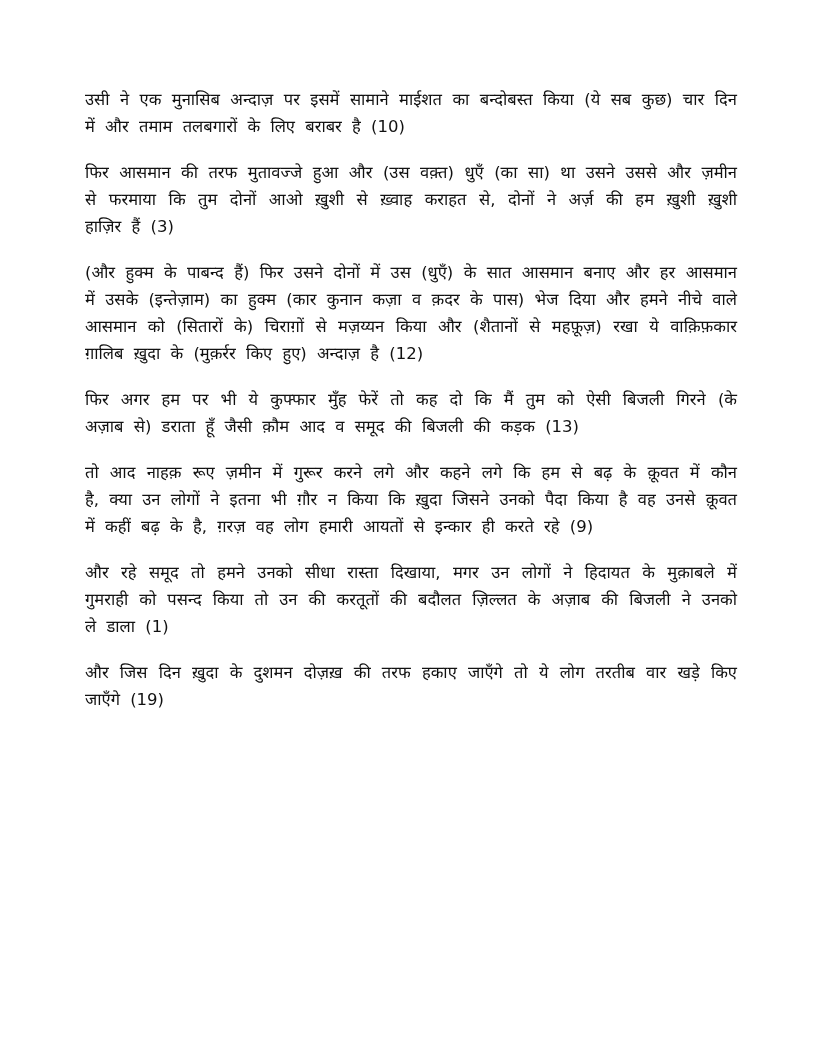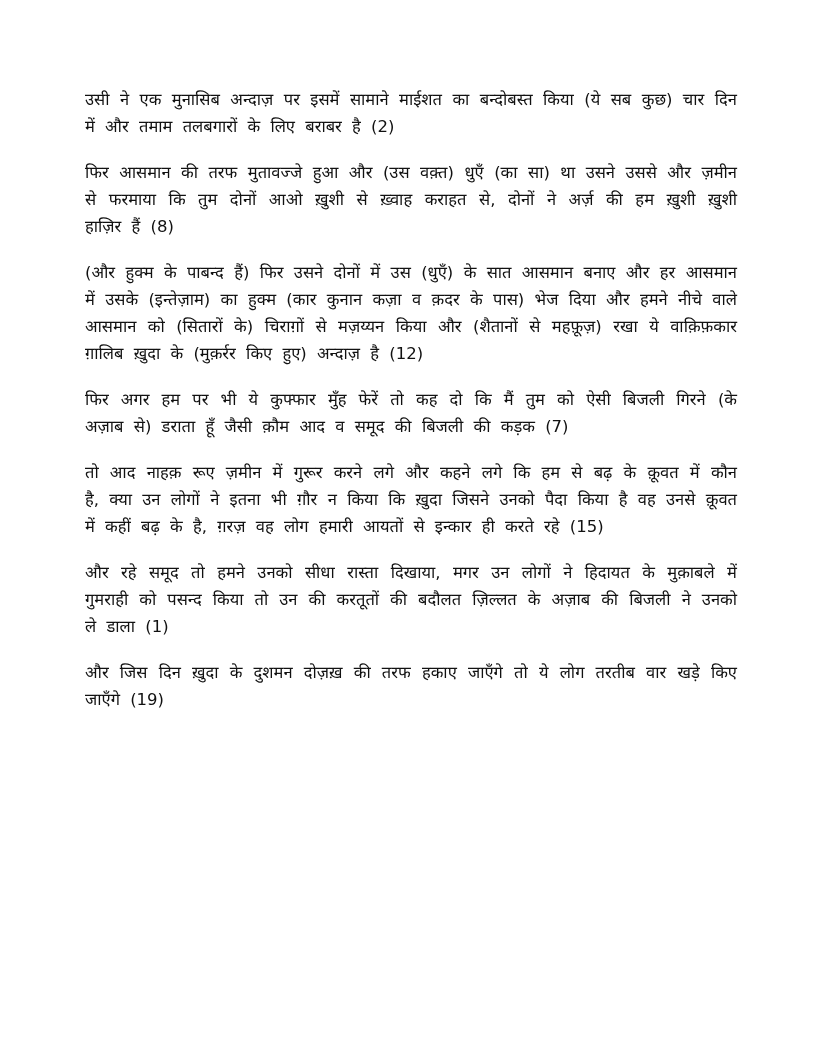--- a/index.html
+++ b/index.html
@@ -30,20 +30,20 @@
     color: #111111;
   }
   .page p:last-child {
     margin-bottom: 16px;
   }
 </style>
 </head>
 <body>
 
 <div class="page">
-  <p>उसी ने एक मुनासिब अन्दाज़ पर इसमें सामाने माईशत का बन्दोबस्त किया (ये सब कुछ) चार दिन में और तमाम तलबगारों के लिए बराबर है (2)</p>
-  <p>फिर आसमान की तरफ मुतावज्जे हुआ और (उस वक़्त) धुएँ (का सा) था उसने उससे और ज़मीन से फरमाया कि तुम दोनों आओ ख़ुशी से ख़्वाह कराहत से, दोनों ने अर्ज़ की हम ख़ुशी ख़ुशी हाज़िर हैं (8)</p>
+  <p>उसी ने एक मुनासिब अन्दाज़ पर इसमें सामाने माईशत का बन्दोबस्त किया (ये सब कुछ) चार दिन में और तमाम तलबगारों के लिए बराबर है (10)</p>
+  <p>फिर आसमान की तरफ मुतावज्जे हुआ और (उस वक़्त) धुएँ (का सा) था उसने उससे और ज़मीन से फरमाया कि तुम दोनों आओ ख़ुशी से ख़्वाह कराहत से, दोनों ने अर्ज़ की हम ख़ुशी ख़ुशी हाज़िर हैं (3)</p>
   <p>(और हुक्म के पाबन्द हैं) फिर उसने दोनों में उस (धुएँ) के सात आसमान बनाए और हर आसमान में उसके (इन्तेज़ाम) का हुक्म (कार कुनान कज़ा व क़दर के पास) भेज दिया और हमने नीचे वाले आसमान को (सितारों के) चिराग़ों से मज़य्यन किया और (शैतानों से महफ़ूज़) रखा ये वाक़िफ़कार ग़ालिब ख़ुदा के (मुक़र्रर किए हुए) अन्दाज़ है (12)</p>
-  <p>फिर अगर हम पर भी ये कुफ्फार मुँह फेरें तो कह दो कि मैं तुम को ऐसी बिजली गिरने (के अज़ाब से) डराता हूँ जैसी क़ौम आद व समूद की बिजली की कड़क (7)</p>
-  <p>तो आद नाहक़ रूए ज़मीन में गुरूर करने लगे और कहने लगे कि हम से बढ़ के क़ूवत में कौन है, क्या उन लोगों ने इतना भी ग़ौर न किया कि ख़ुदा जिसने उनको पैदा किया है वह उनसे क़ूवत में कहीं बढ़ के है, ग़रज़ वह लोग हमारी आयतों से इन्कार ही करते रहे (15)</p>
+  <p>फिर अगर हम पर भी ये कुफ्फार मुँह फेरें तो कह दो कि मैं तुम को ऐसी बिजली गिरने (के अज़ाब से) डराता हूँ जैसी क़ौम आद व समूद की बिजली की कड़क (13)</p>
+  <p>तो आद नाहक़ रूए ज़मीन में गुरूर करने लगे और कहने लगे कि हम से बढ़ के क़ूवत में कौन है, क्या उन लोगों ने इतना भी ग़ौर न किया कि ख़ुदा जिसने उनको पैदा किया है वह उनसे क़ूवत में कहीं बढ़ के है, ग़रज़ वह लोग हमारी आयतों से इन्कार ही करते रहे (9)</p>
   <p>और रहे समूद तो हमने उनको सीधा रास्ता दिखाया, मगर उन लोगों ने हिदायत के मुक़ाबले में गुमराही को पसन्द किया तो उन की करतूतों की बदौलत ज़िल्लत के अज़ाब की बिजली ने उनको ले डाला (1)</p>
   <p>और जिस दिन ख़ुदा के दुशमन दोज़ख़ की तरफ हकाए जाएँगे तो ये लोग तरतीब वार खड़े किए जाएँगे (19)</p>
 </div>
 
 </body></html>

